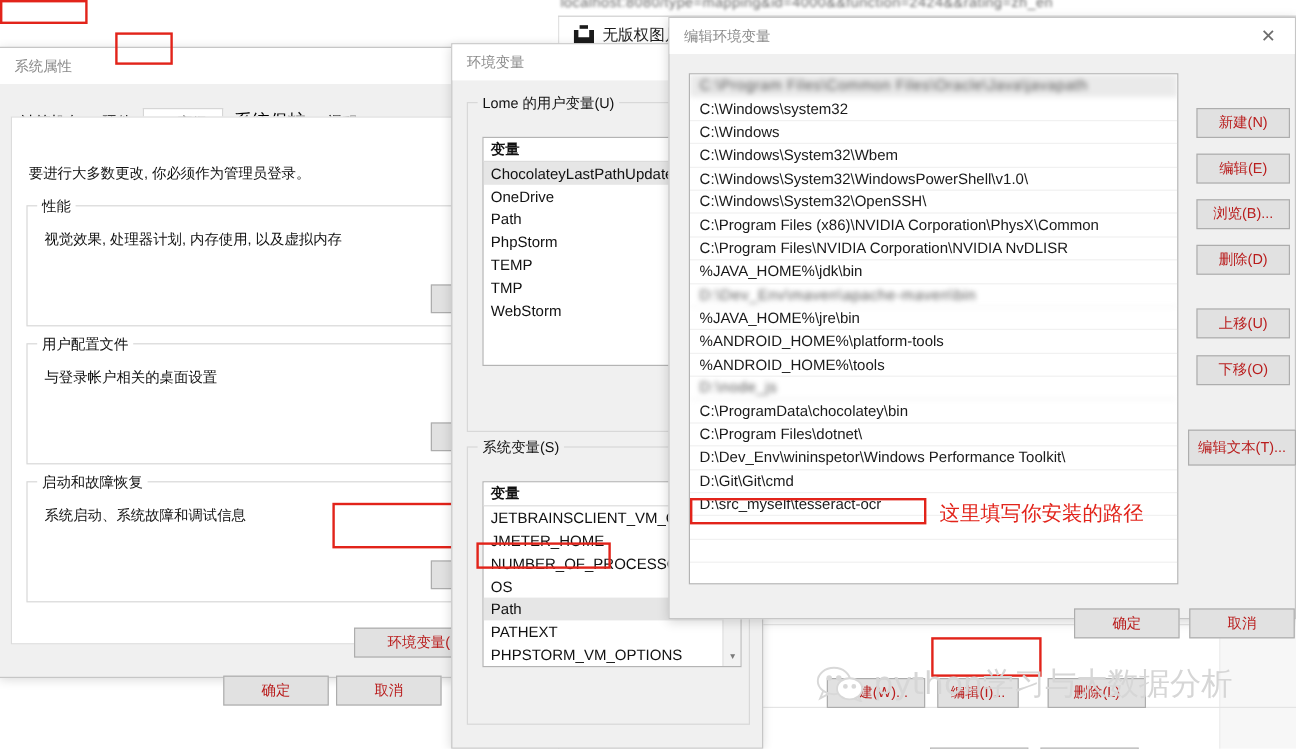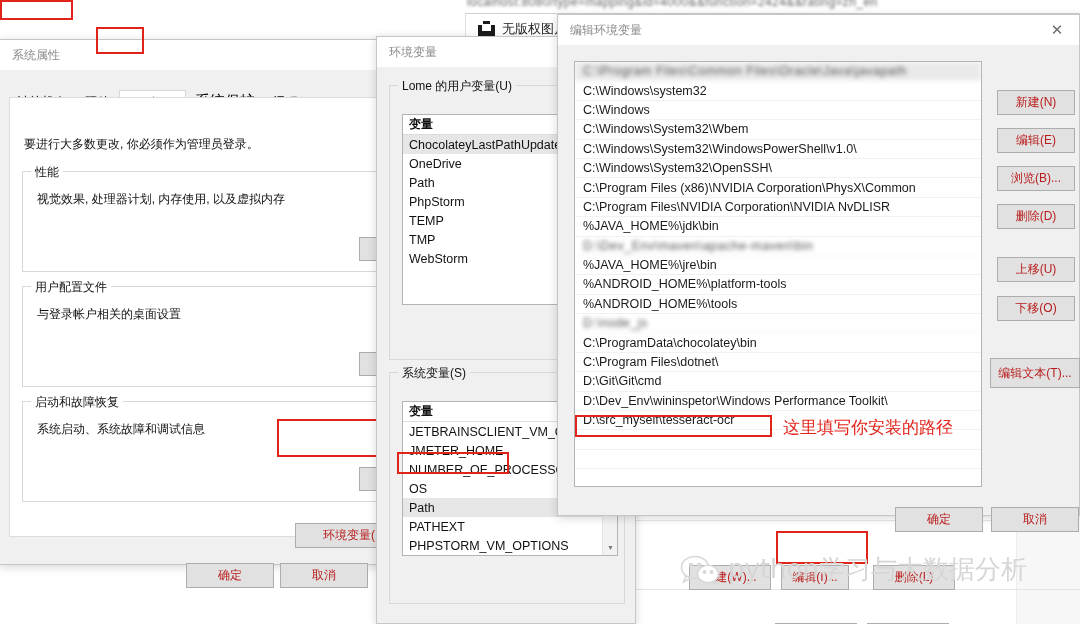--- a/index.html
+++ b/index.html
@@ -290,22 +290,22 @@
             <div class="path-row">C:\Program Files (x86)\NVIDIA Corporation\PhysX\Common</div>
             <div class="path-row">C:\Program Files\NVIDIA Corporation\NVIDIA NvDLISR</div>
             <div class="path-row">%JAVA_HOME%\jdk\bin</div>
             <div class="path-row blur-row">D:\Dev_Env\maven\apache-maven\bin</div>
             <div class="path-row">%JAVA_HOME%\jre\bin</div>
             <div class="path-row">%ANDROID_HOME%\platform-tools</div>
             <div class="path-row">%ANDROID_HOME%\tools</div>
             <div class="path-row blur-row">D:\node_js</div>
             <div class="path-row">C:\ProgramData\chocolatey\bin</div>
             <div class="path-row">C:\Program Files\dotnet\</div>
+            <div class="path-row">D:\Dev_Env\wininspetor\Windows Performance Toolkit\</div>
             <div class="path-row">D:\Git\Git\cmd</div>
-            <div class="path-row">D:\Dev_Env\wininspetor\Windows Performance Toolkit\</div>
             <div class="path-row">D:\src_myself\tesseract-ocr</div>
             <div class="path-row"></div>
             <div class="path-row"></div>
             <div class="path-row"></div>
           </div>
       </div>
 
       <div class="redbox" style="left:17px; top:370px; width:197px; height:22px;"></div>
       <div class="redtext" style="left:225px; top:371px;">这里填写你安装的路径</div>
 

